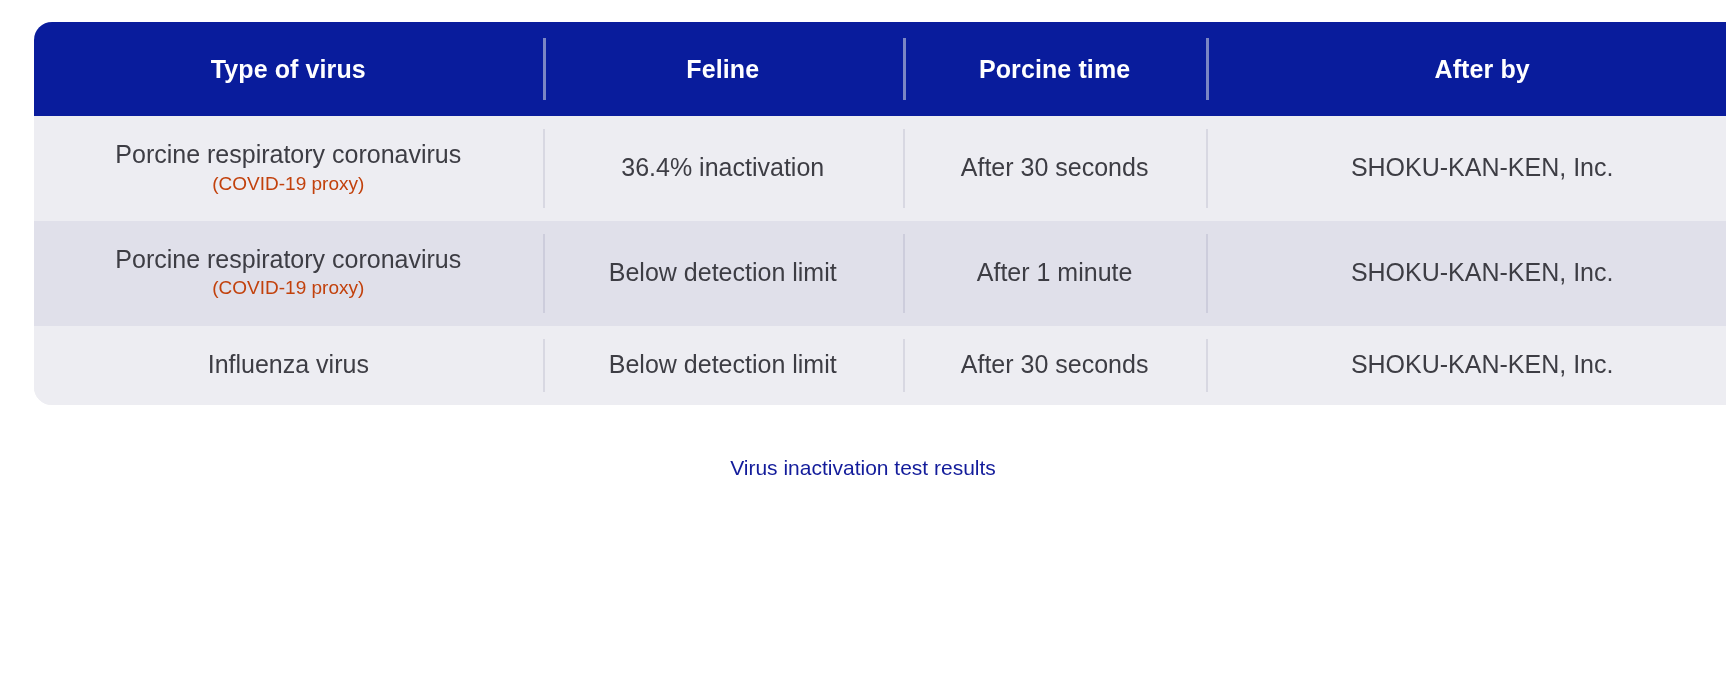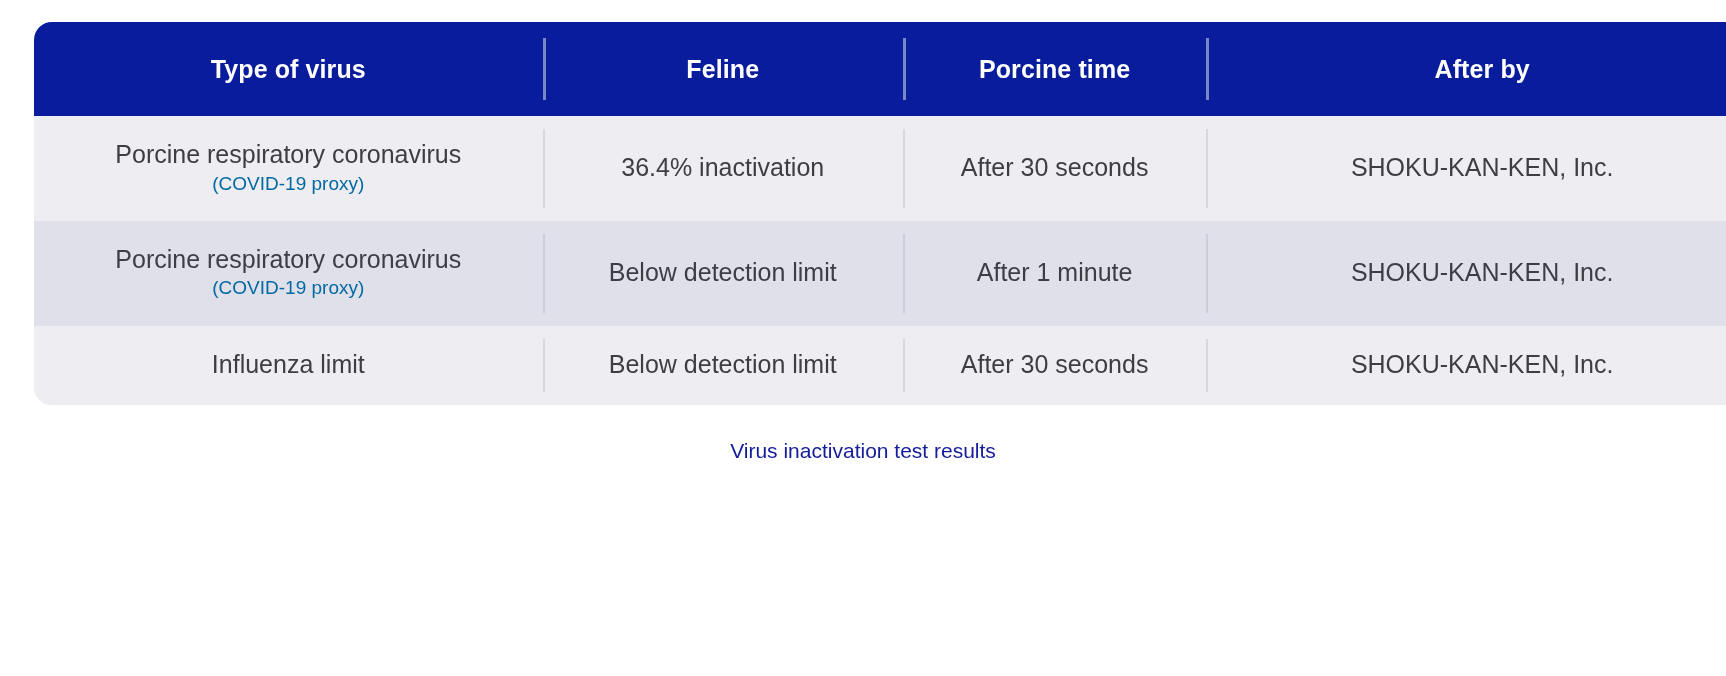--- a/index.html
+++ b/index.html
@@ -94,32 +94,32 @@
   }
 
   .cell-main {
     display: block;
     font-size: 25px;
     color: #3D3D44;
   }
   .cell-sub {
     display: block;
     font-size: 19px;
-    color: #0369a1;
+    color: #c2410c;
     margin-top: 3px;
   }
 
   
   col.c1 { width: 29.5%; }
   col.c2 { width: 20.9%; }
   col.c3 { width: 17.6%; }
   col.c4 { width: 32.0%; }
 
   .caption {
-    margin-top: 34px;
+    margin-top: 51px;
     text-align: center;
     color: #131C9B;
     font-size: 21px;
     font-family: "Liberation Sans", sans-serif;
   }
 </style>
 </head>
 <body>
 
 <div class="page">
@@ -157,21 +157,21 @@
             <span class="cell-main">Porcine respiratory coronavirus</span>
             <span class="cell-sub">(COVID-19 proxy)</span>
           </td>
           <td class="sep">Below detection limit</td>
           <td class="sep">After 1 minute</td>
           <td class="sep">SHOKU-KAN-KEN, Inc.</td>
         </tr>
 
         <tr class="row-odd">
           <td>
-            <span class="cell-main">Influenza limit</span>
+            <span class="cell-main">Influenza virus</span>
           </td>
           <td class="sep">Below detection limit</td>
           <td class="sep">After 30 seconds</td>
           <td class="sep">SHOKU-KAN-KEN, Inc.</td>
         </tr>
 
 
       </tbody>
     </table>
   </div>

